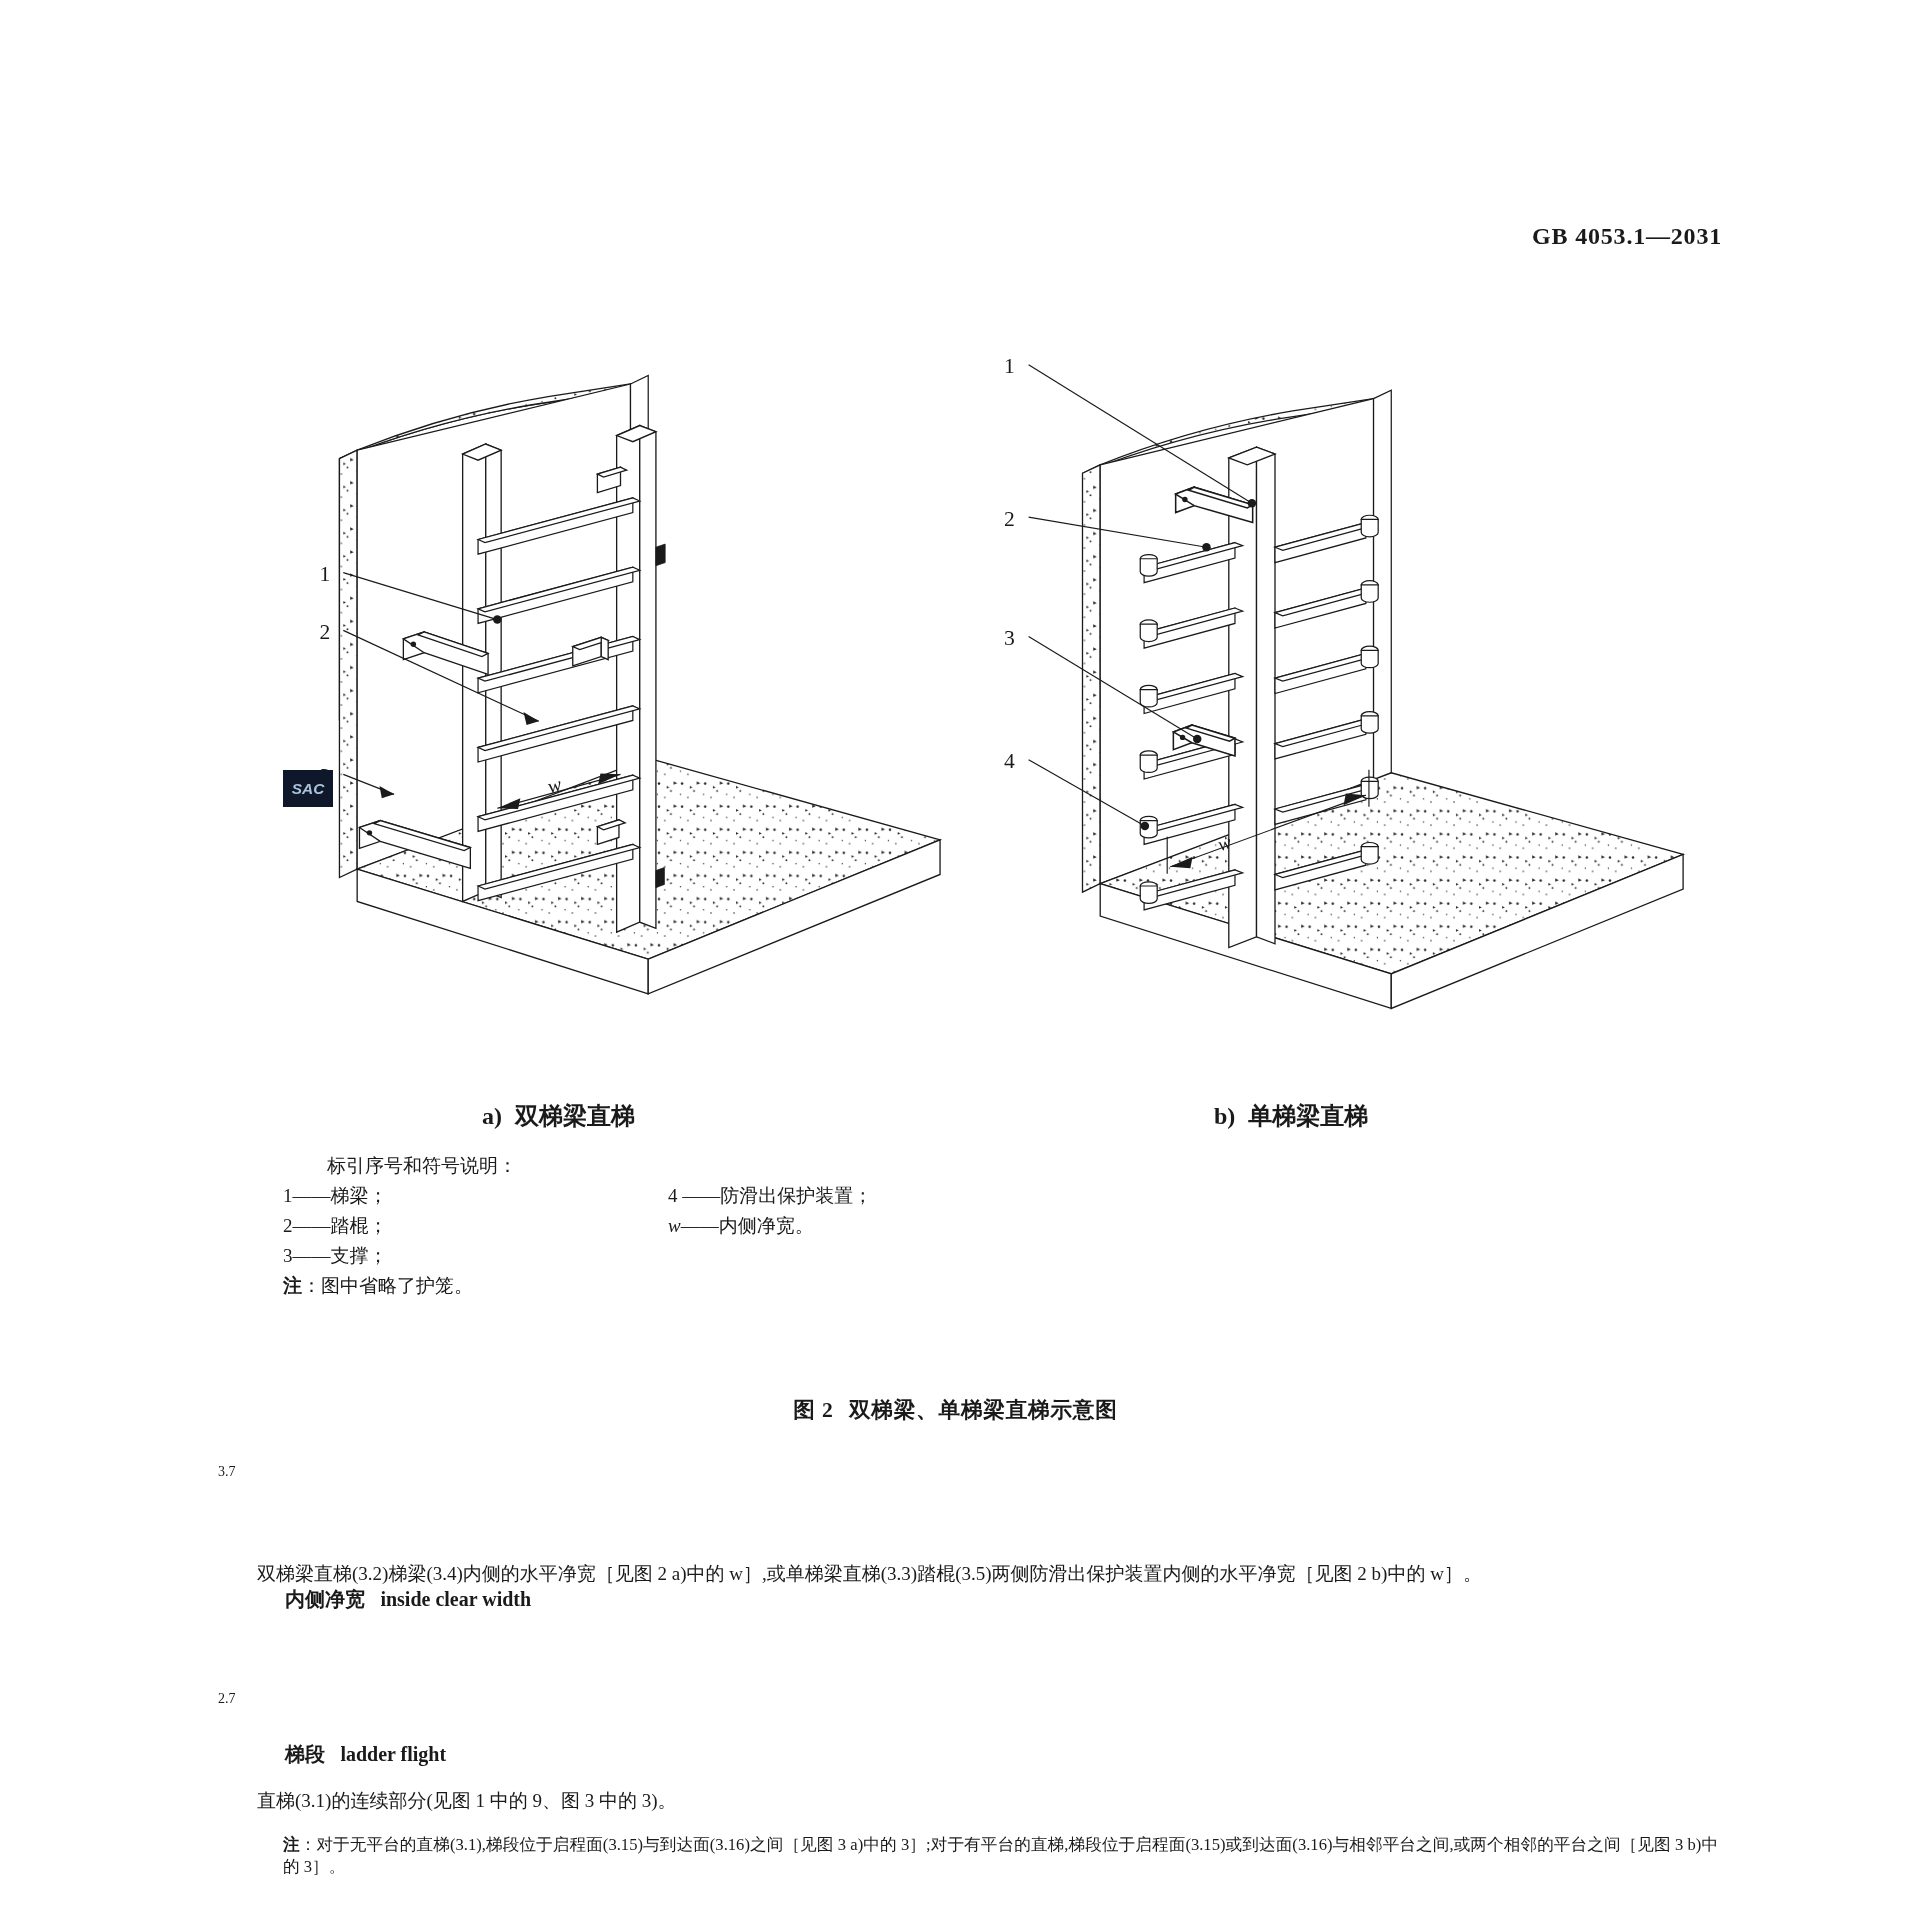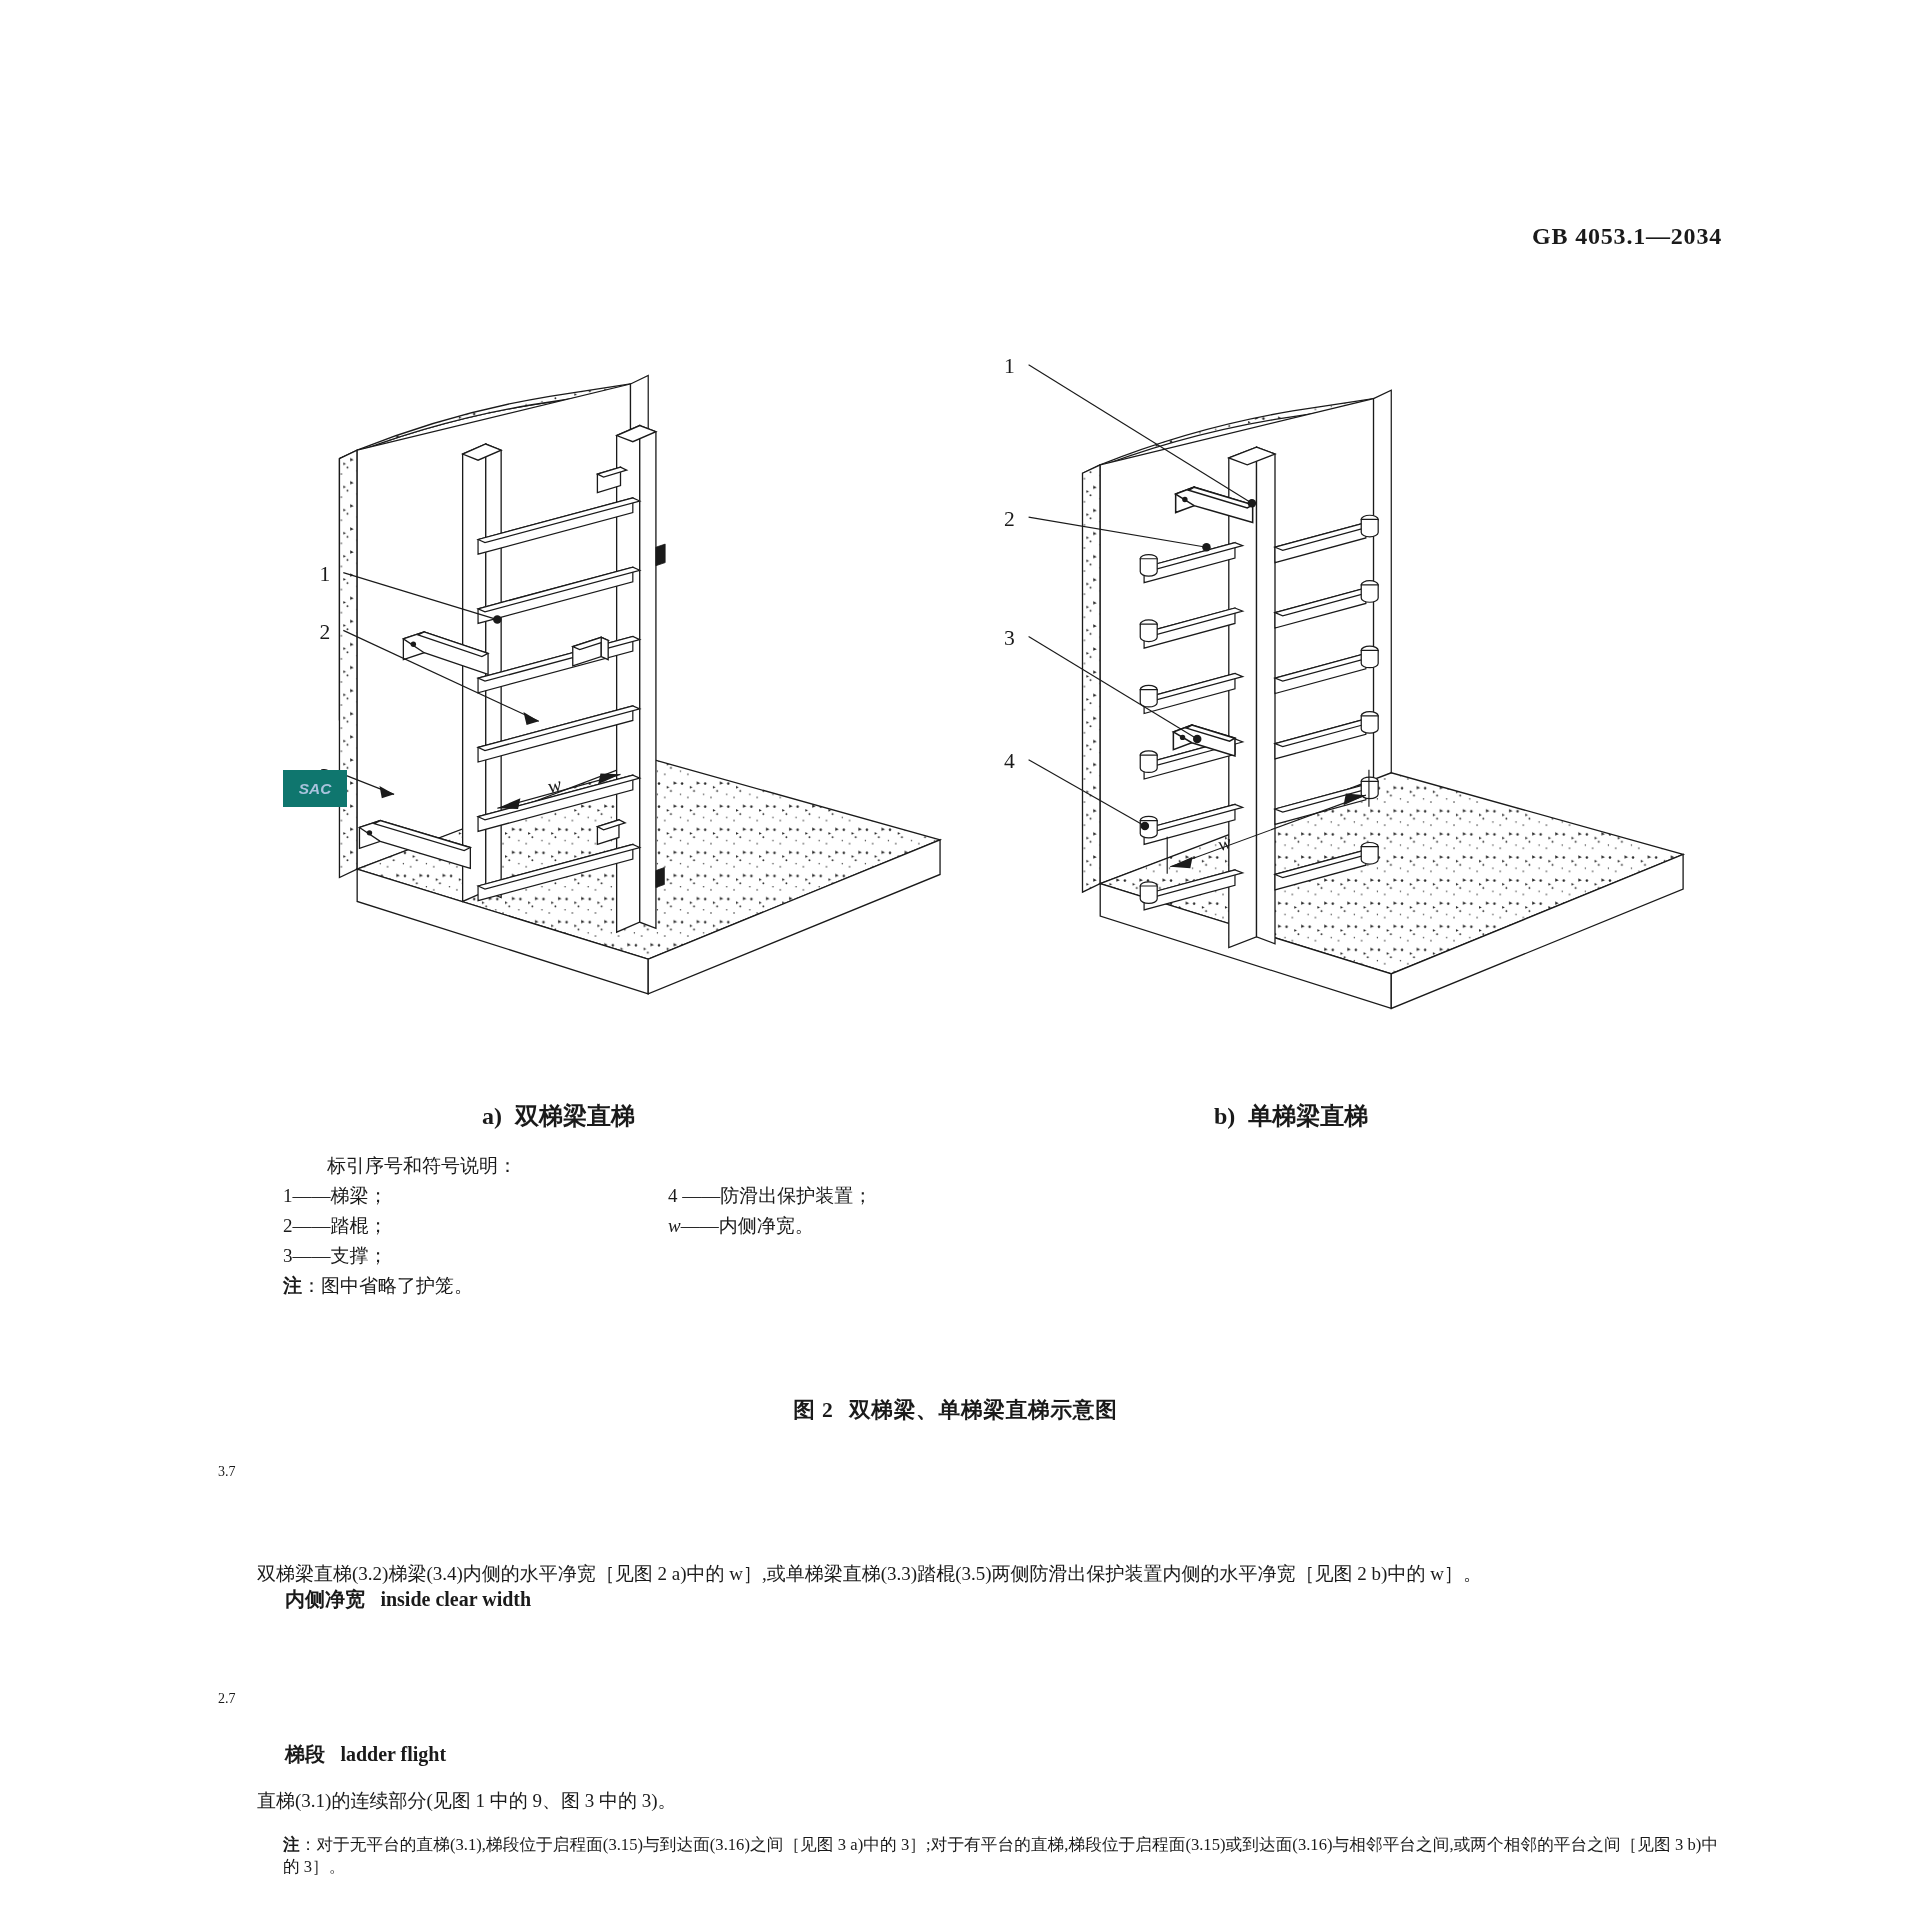--- a/index.html
+++ b/index.html
@@ -135,39 +135,39 @@
     text-align: justify;
     text-justify: inter-character;
   }
   .note .lbl { font-weight: 700; }
 
   
   .watermark {
     position: absolute;
     left: 283px;
     top: 770px;
-    width: 64px;
+    width: 50px;
     height: 37px;
-    background: #0f766e;
+    background: #0f172a;
     color: #a9c3dd;
     font-size: 15.4px;
     font-weight: 700;
     font-style: italic;
     display: flex;
     align-items: center;
     justify-content: center;
     font-family: "Liberation Sans", sans-serif;
   }
 </style>
 </head>
 <body>
 
 <div class="page">
 
-  <div class="header">GB  4053.1—2034</div>
+  <div class="header">GB  4053.1—2031</div>
 
   <div class="figure-area">
     <svg class="fig-svg" width="1502" height="847" viewBox="0 0 3900 2200" xmlns="http://www.w3.org/2000/svg">
       <defs>
         <pattern id="speck" width="60" height="60" patternUnits="userSpaceOnUse">
           <rect width="60" height="60" fill="#ffffff"></rect>
           <circle cx="10" cy="14" r="3.2" fill="#2a2a2a"></circle>
           <circle cx="41" cy="33" r="2.4" fill="#2a2a2a"></circle>
           <circle cx="25" cy="50" r="2.0" fill="#2a2a2a"></circle>
           <path d="M48 8 l9 5 -9 4 z" fill="#2a2a2a"></path>

